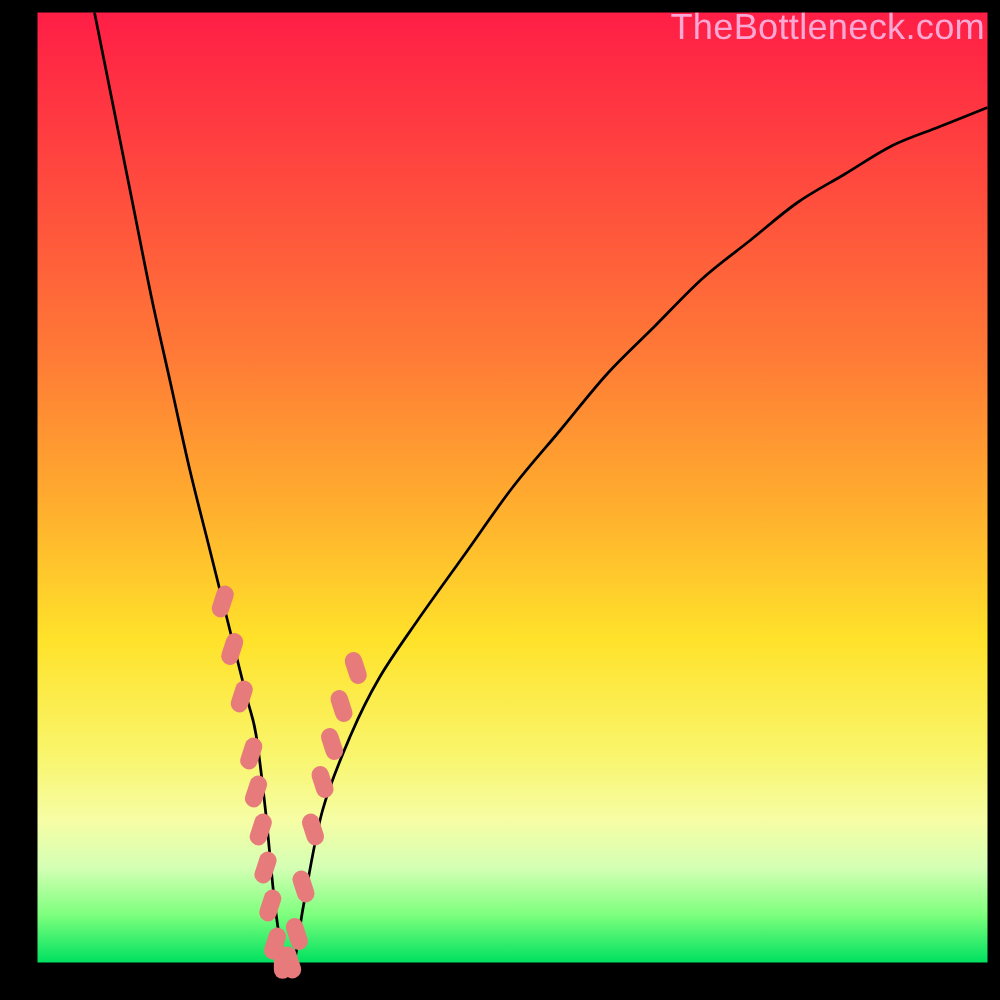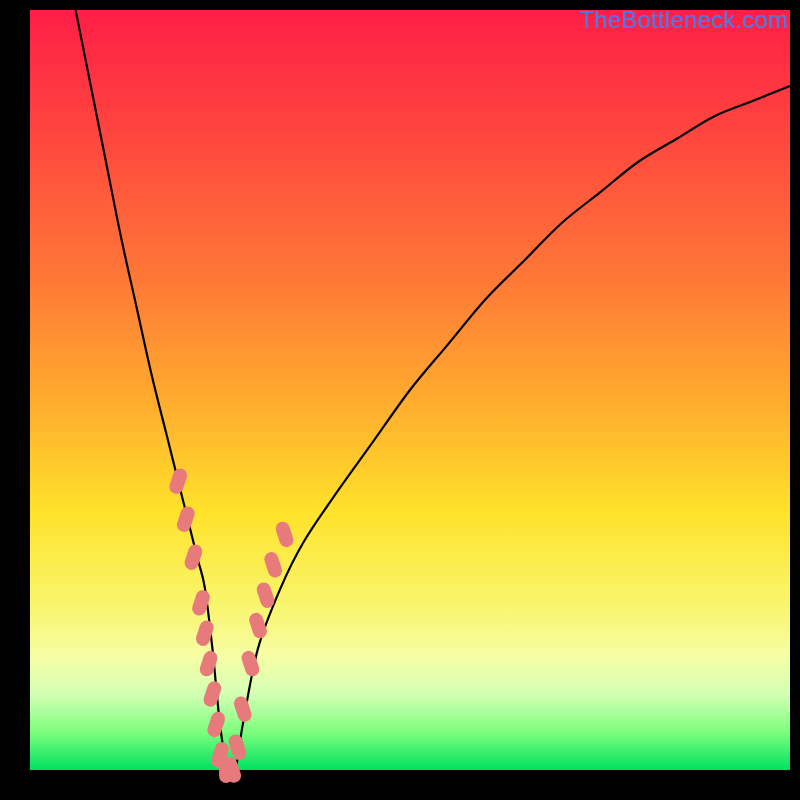--- a/index.html
+++ b/index.html
@@ -35,22 +35,22 @@
       #f6fda4 85%,
       #d4ffb4 90%,
       #7dff7d 95%,
       #00e060 100%
     );
   }
   .watermark {
     position: absolute;
     top: 6px;
     right: 12px;
-    color: #3b82f6;
-    font-size: 24px;
+    color: #f9a8d4;
+    font-size: 29px;
     font-weight: 500;
     letter-spacing: 0.2px;
     user-select: none;
   }
   svg.curve {
     position: absolute;
     left: 0;
     top: 0;
     width: 760px;
     height: 760px;

